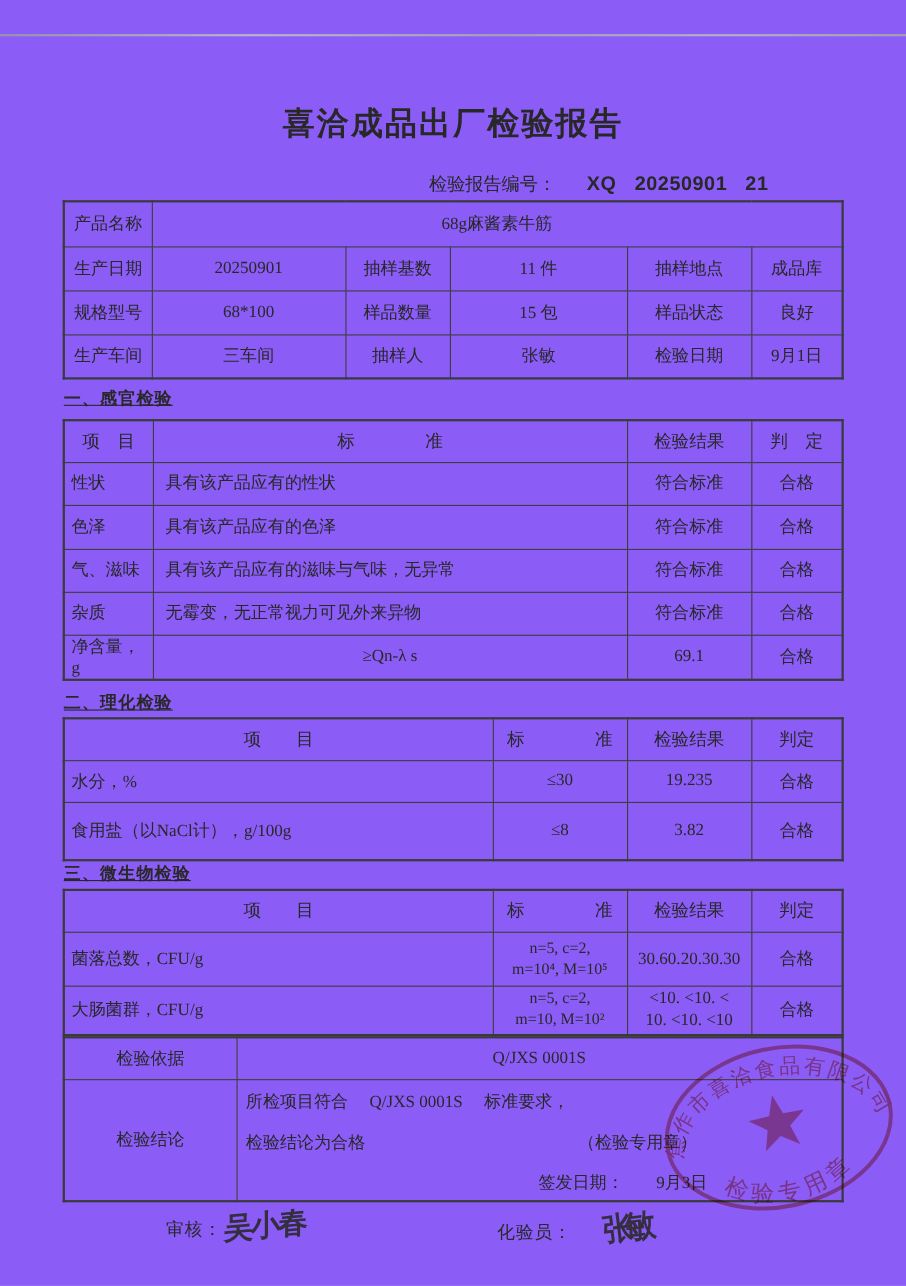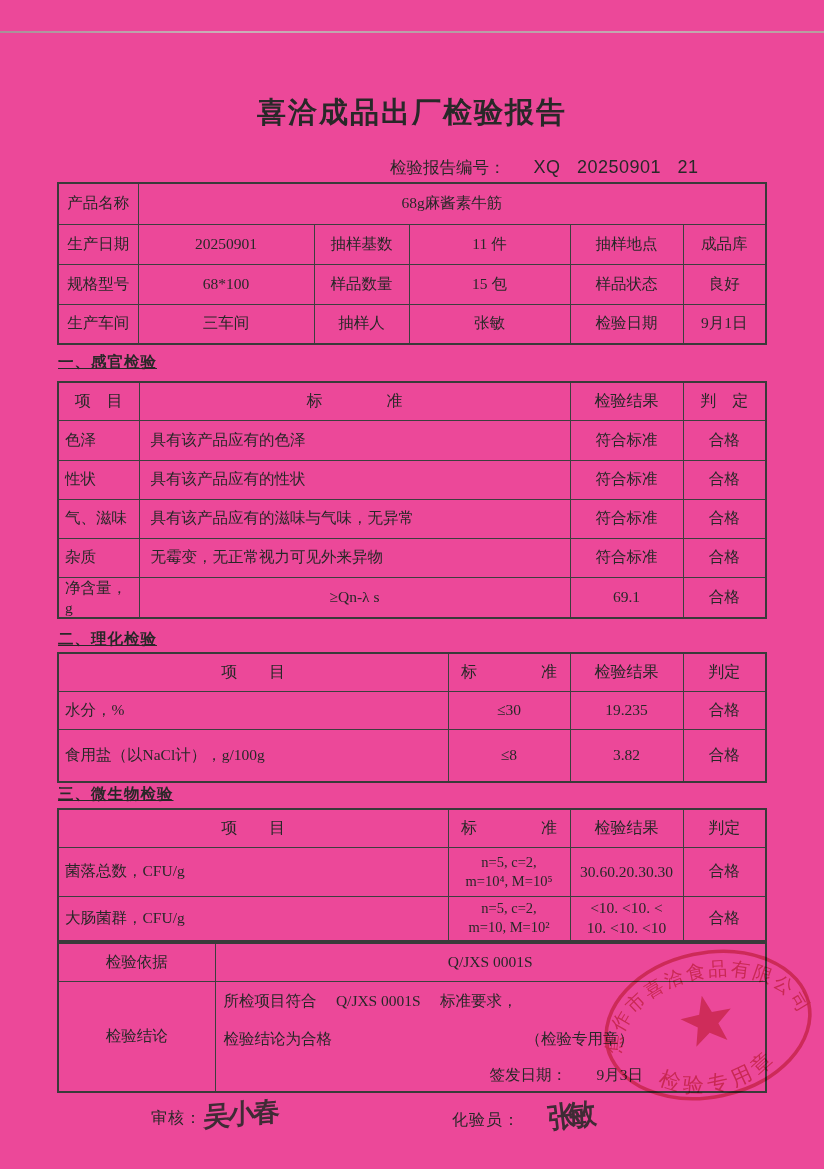--- a/index.html
+++ b/index.html
@@ -1,30 +1,30 @@
 <!DOCTYPE html>
 <html><head>
 <meta charset="utf-8">
 <style>
   html,body{margin:0;padding:0;background:#e9e9e9;}
   .page{
     position:relative;width:824px;height:1169px;margin:0 auto;
-    background:#ec4899;overflow:hidden;
+    background:#8b5cf6;overflow:hidden;
     font-family:"Liberation Serif","DejaVu Serif",serif;color:#282828;
   }
   .abs{position:absolute;}
   .scanline{top:31px;left:0;width:824px;height:2px;
     background:linear-gradient(90deg,#98a198,#c3c9c0 28%,#a9b0a7 55%,#bcc2b9 80%,#aab19f);
     opacity:.8;}
   .title{top:93px;left:0;width:824px;text-align:center;
     font-family:"Liberation Sans","DejaVu Sans",sans-serif;
     font-size:29px;font-weight:700;letter-spacing:2px;}
   .repno{top:157px;left:390px;font-family:"Liberation Sans","DejaVu Sans",sans-serif;
     font-size:16.5px;display:flex;align-items:baseline;}
-  .repno .val{margin-left:28px;font-size:18px;font-weight:400;white-space:pre;letter-spacing:.5px;}
+  .repno .val{margin-left:28px;font-size:18px;font-weight:700;white-space:pre;letter-spacing:.5px;}
   .sec{left:58px;font-size:15.5px;font-weight:700;letter-spacing:1px;text-decoration:underline;}
   table{border-collapse:collapse;table-layout:fixed;background:transparent;}
   table{border:2.2px solid #3a3a3a;padding-left:24px;}
   td{border:1.7px solid #3e3e3e;font-size:15.5px;vertical-align:middle;
      padding:0 6px;overflow:hidden;}
   .c{text-align:center;}
   .lft{padding-left:11px;}
   .preline{white-space:pre-line;line-height:1.3;}
   .hdr td{font-size:16px;}
   .t1{left:57px;top:182px;}
@@ -105,29 +105,29 @@
         <col style="width:113px">
         <col style="width:83px">
       </colgroup>
     <tbody>
         <tr class="hdr" style="height:38px">
       <td class="c">项　目</td>
       <td class="c">标　　　　准</td>
       <td class="c">检验结果</td>
       <td class="c">判　定</td>
     </tr>
-    <tr style="height:40px">
-      <td>色泽</td>
-      <td class="lft">具有该产品应有的色泽</td>
-      <td class="c">符合标准</td>
-      <td class="c">合格</td>
-    </tr>
     <tr style="height:39px">
       <td>性状</td>
       <td class="lft">具有该产品应有的性状</td>
+      <td class="c">符合标准</td>
+      <td class="c">合格</td>
+    </tr>
+    <tr style="height:40px">
+      <td>色泽</td>
+      <td class="lft">具有该产品应有的色泽</td>
       <td class="c">符合标准</td>
       <td class="c">合格</td>
     </tr>
     <tr style="height:39px">
       <td>气、滋味</td>
       <td class="lft">具有该产品应有的滋味与气味，无异常</td>
       <td class="c">符合标准</td>
       <td class="c">合格</td>
     </tr>
     <tr style="height:39px">

